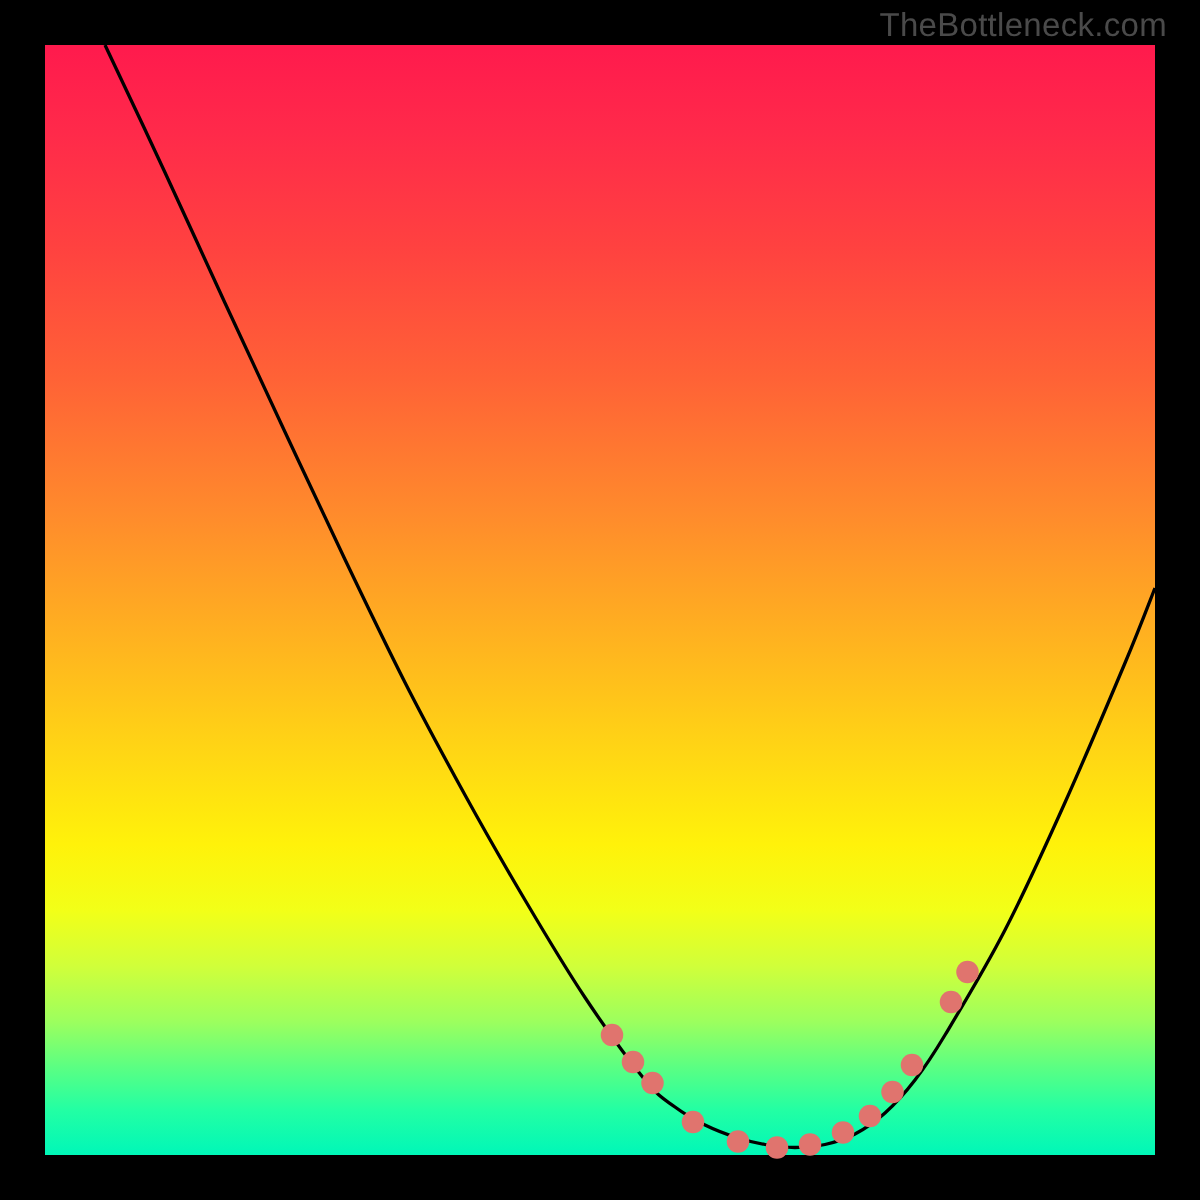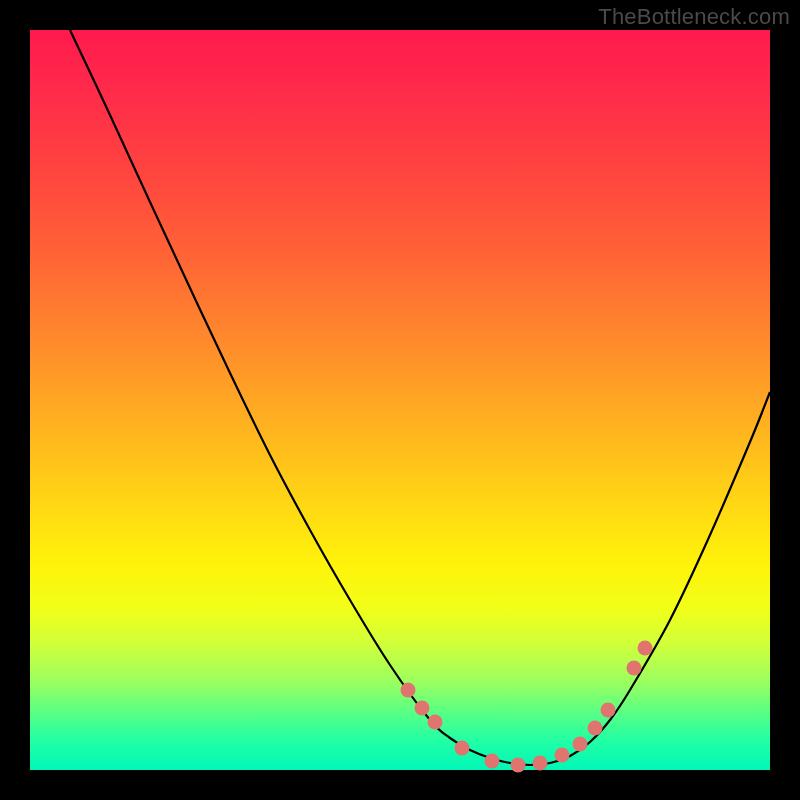--- a/index.html
+++ b/index.html
@@ -38,21 +38,21 @@
       #d0ff3a 83%,
       #9cff5e 88%,
       #5cff82 92%,
       #22ffa4 96%,
       #00f7b8 100%
     );
   }
   .watermark {
     position: absolute;
     top: 4px;
-    right: 10px;
+    right: 22px;
     color: #4a4a4a;
     font-size: 22px;
     font-weight: 500;
     letter-spacing: 0.2px;
     user-select: none;
   }
   svg.curve {
     position: absolute;
     left: 0;
     top: 0;

